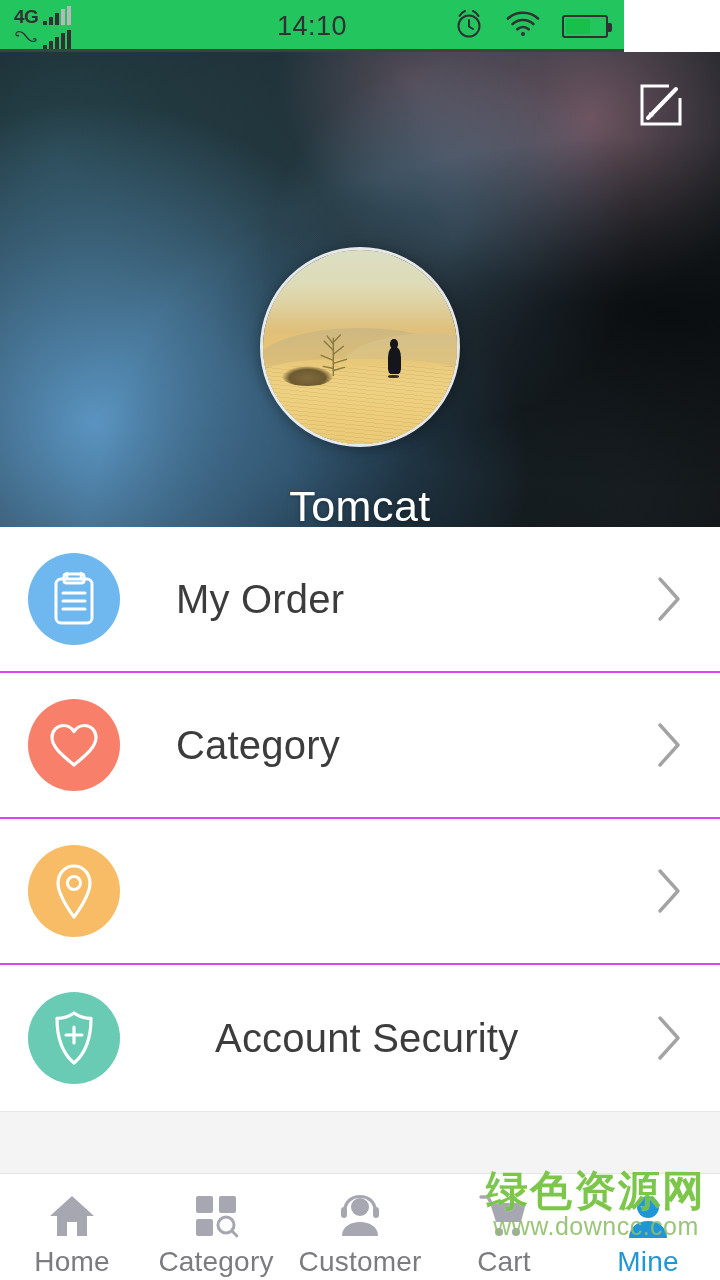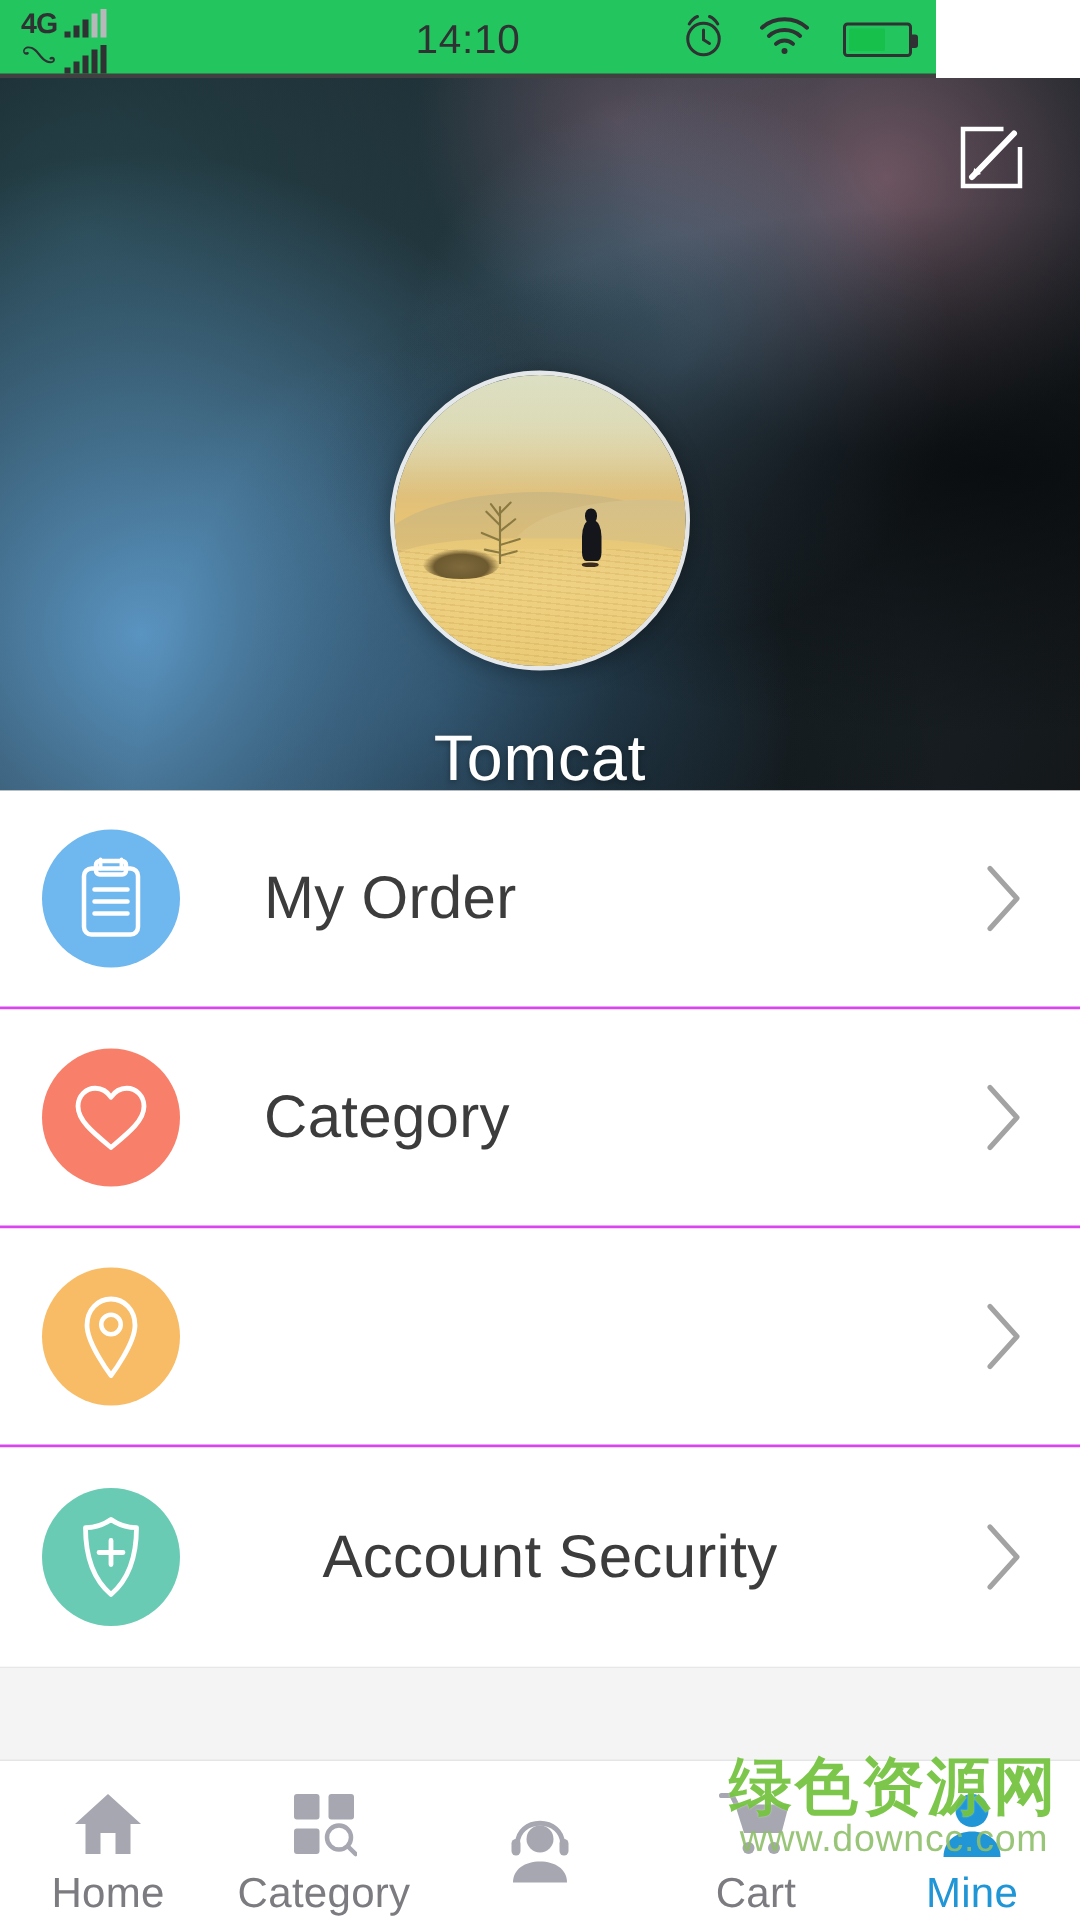--- a/index.html
+++ b/index.html
@@ -416,20 +416,21 @@
   <div class="tab">
     <span class="tab-ico">
       <svg width="46" height="44" viewBox="0 0 46 44">
         <circle cx="23" cy="13" r="9" fill="#A6A7B0"></circle>
         <path d="M5 42c0-9 8-14 18-14s18 5 18 14z" fill="#A6A7B0"></path>
         <path d="M8 16c0-8 6.8-13.5 15-13.5S38 8 38 16" fill="none" stroke="#A6A7B0" stroke-width="3.2" stroke-linecap="round"></path>
         <rect x="4" y="13" width="6" height="11" rx="3" fill="#A6A7B0"></rect>
         <rect x="36" y="13" width="6" height="11" rx="3" fill="#A6A7B0"></rect>
       </svg>
     </span>
+    <span class="tab-lbl">Customer</span>
   </div>
 
   <div class="tab">
     <span class="tab-ico">
       <svg width="50" height="44" viewBox="0 0 50 44">
         <path d="M2 3h7l3 6" fill="none" stroke="#A6A7B0" stroke-width="3.4" stroke-linecap="round" stroke-linejoin="round"></path>
         <path d="M11 9h36l-5 19H17z" fill="#A6A7B0"></path>
         <circle cx="20" cy="38" r="4" fill="#A6A7B0"></circle>
         <circle cx="37" cy="38" r="4" fill="#A6A7B0"></circle>
       </svg>

